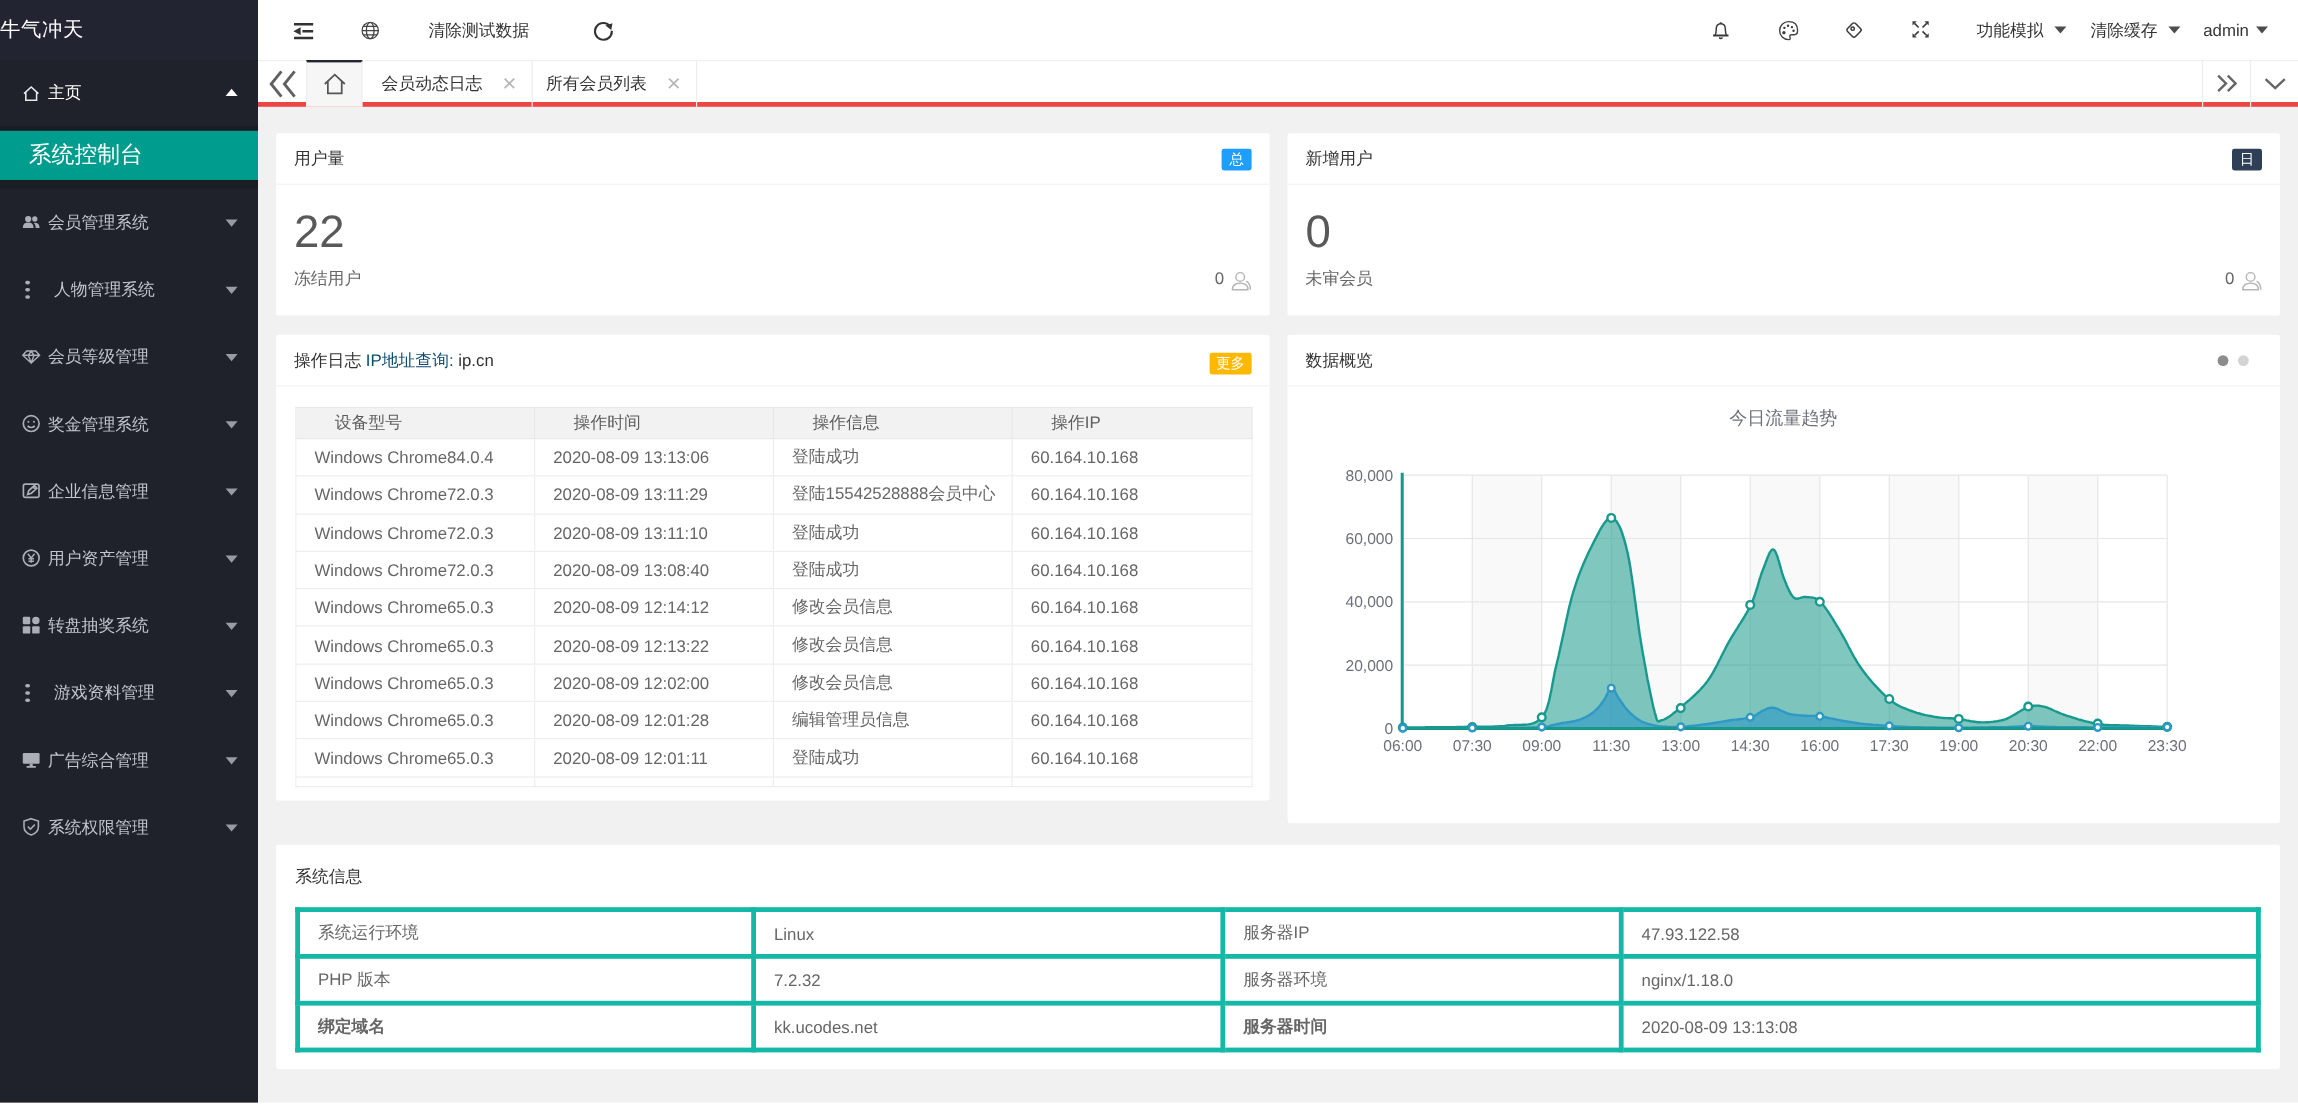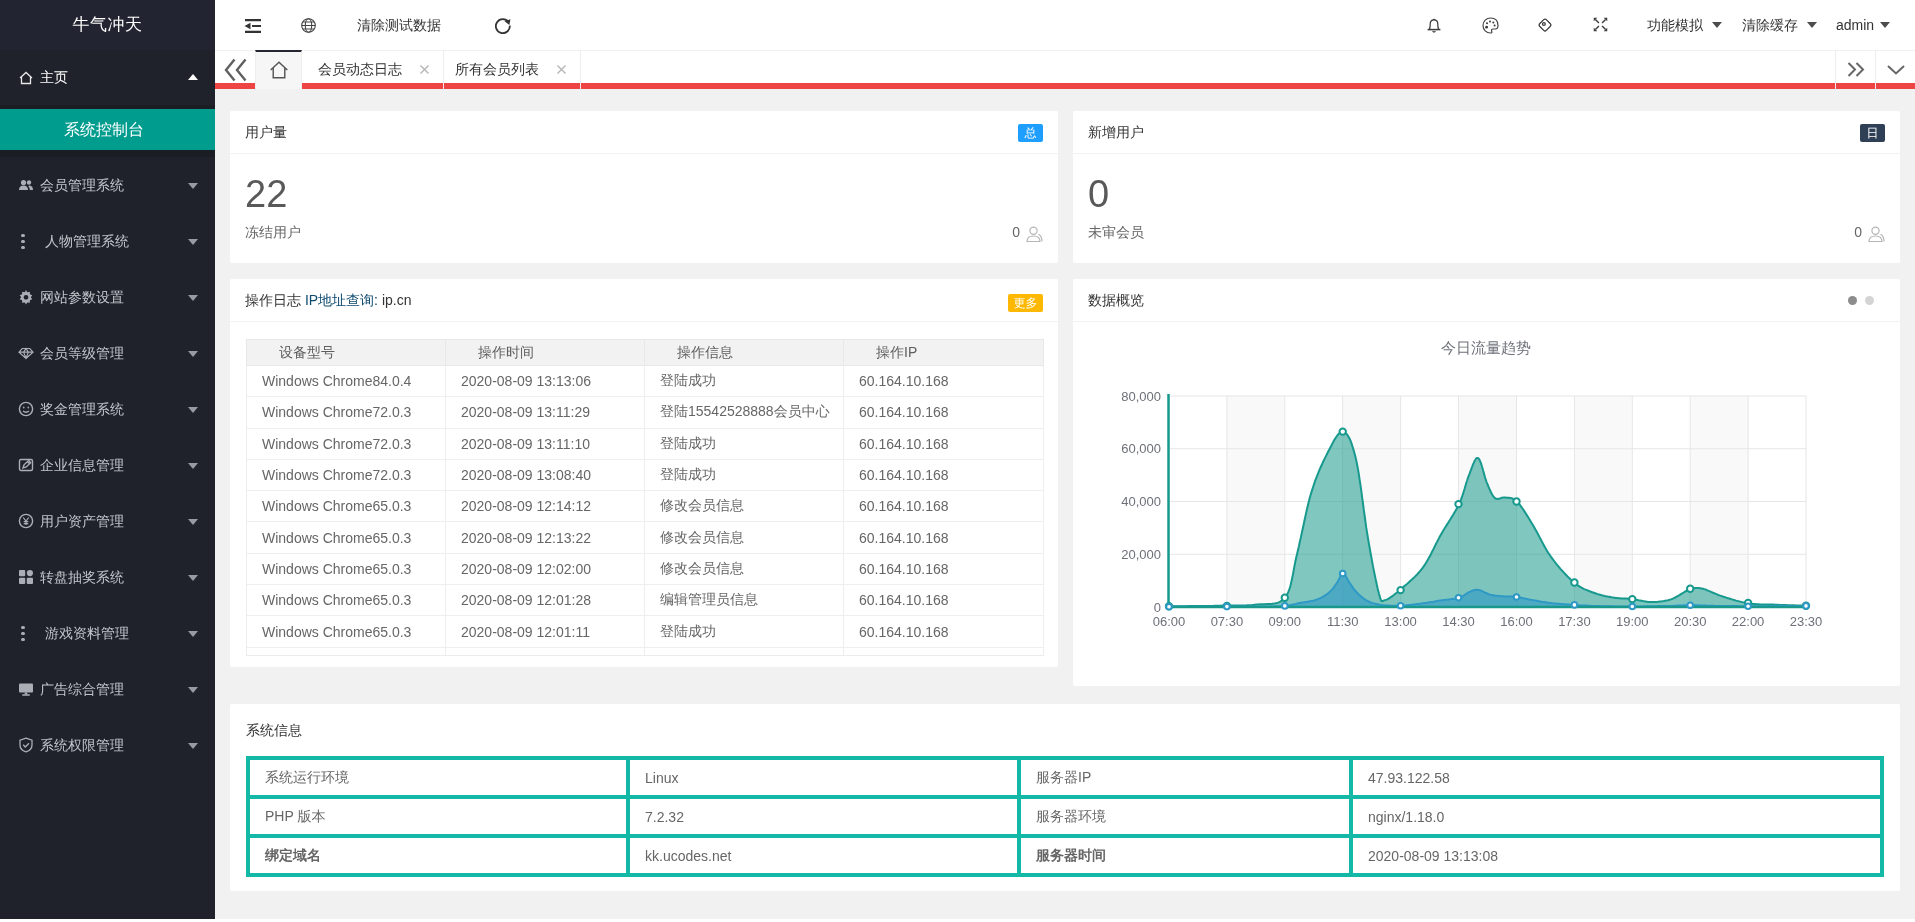--- a/index.html
+++ b/index.html
@@ -1,40 +1,40 @@
 <!DOCTYPE html>
 <html><head>
 <meta charset="utf-8">
 <style>
 *{margin:0;padding:0;box-sizing:border-box;}
 html,body{width:1915px;height:922px;overflow:hidden;}
 body{font-family:"Liberation Sans",sans-serif;background:#fff;position:relative;}
 .abs{position:absolute;}
 
 #sidebar{left:0;top:0;width:215px;height:919px;background:#1f222b;}
-#logo{height:50px;line-height:50px;text-align:center;color:#fdfdfd;font-size:17px;background:#222531;letter-spacing:0.5px;}
+#logo{height:50px;line-height:50px;color:#fdfdfd;font-size:17px;background:#222531;letter-spacing:0.5px;}
 .mi{position:relative;height:56px;line-height:56px;color:#c2c5ca;font-size:14px;}
 .mi .mico{position:absolute;left:18px;top:20px;width:16px;height:16px;}
 .mi .mtxt{position:absolute;left:40px;top:0;}
 .mi .arr{position:absolute;right:17px;top:26px;width:0;height:0;border-left:5px solid transparent;border-right:5px solid transparent;border-top:6px solid #989ba1;}
 #home-item{height:55px;line-height:55px;color:#fff;}
 #home-item .arr{border-left:5px solid transparent;border-right:5px solid transparent;border-top:none;border-bottom:6px solid #fff;top:24px;}
 #submenu{height:52px;background:#1a1d24;padding-top:4px;}
-#active-item{height:41px;line-height:41px;background:#009c8e;color:#fff;font-size:16px;padding-left:64px;}
+#active-item{height:41px;line-height:41px;background:#009c8e;color:#fff;font-size:19px;padding-left:24px;}
 .dots3{position:absolute;left:21px;top:20.5px;width:3px;height:15px;}
 .dots3 i{display:block;width:3.5px;height:3.5px;border-radius:50%;background:#abaeb5;margin-bottom:2.5px;}
 .mi svg{stroke:#abaeb5;fill:none;stroke-width:1.4;}
 .mi svg.fil{fill:#abaeb5;stroke:none;}
 
 #header{left:215px;top:0;width:1876px;height:50px;background:#fff;}
 .htxt{position:absolute;top:0;height:50px;line-height:50px;font-size:14px;color:#333;white-space:nowrap;}
 .hsvg{position:absolute;top:18px;}
 .caret{display:inline-block;width:0;height:0;border-left:5.5px solid transparent;border-right:5.5px solid transparent;border-top:6.5px solid #4d4d4d;vertical-align:middle;margin-left:9px;margin-top:-3px;}
 
-#tabbar{left:215px;top:50px;width:1700px;height:40px;background:#fff;border-bottom:7px solid #ef4444;}
+#tabbar{left:215px;top:50px;width:1700px;height:40px;background:#fff;border-bottom:5px solid #ef4444;}
 .tsep{position:absolute;top:0;width:1px;height:39px;background:#eeeeee;}
 .ttxt{position:absolute;top:0;height:39px;line-height:39px;font-size:14px;color:#333;}
 #hometab{position:absolute;left:40px;top:0;width:47px;height:39px;background:#f6f6f6;border-top:2px solid #23262e;border-left:1px solid #eee;border-right:1px solid #eee;}
 
 #content{left:215px;top:89px;width:1700px;height:830px;background:#f1f1f1;}
 .card{position:absolute;background:#fff;border-radius:2px;}
 .chead{position:absolute;left:0;top:0;right:0;height:43px;line-height:43px;border-bottom:1px solid #f2f2f2;font-size:14px;color:#333;padding-left:15px;}
 .badge{position:absolute;top:13px;width:25px;height:18px;line-height:18px;text-align:center;border-radius:2px;color:#fff;font-size:12px;}
 #strip{left:0;top:919px;width:1915px;height:3px;background:#fff;}
 table{border-collapse:collapse;}
@@ -74,27 +74,20 @@
         <span class="mtxt">会员管理系统</span>
         <span class="arr"></span>
       </div>
     <div class="mi">
         <span class="dots3">
           <i></i>
           <i></i>
           <i></i>
         </span>
         <span class="mtxt" style="left:45px">人物管理系统</span>
-        <span class="arr"></span>
-      </div>
-    <div class="mi">
-        <svg class="mico fil" viewBox="0 0 16 16">
-          <path d="M8 1 L9.2 3.2 L11.8 2.8 L11.9 5.3 L14.3 6.3 L12.8 8.3 L14.3 10.3 L11.9 11.3 L11.8 13.8 L9.2 13.4 L8 15.6 L6.8 13.4 L4.2 13.8 L4.1 11.3 L1.7 10.3 L3.2 8.3 L1.7 6.3 L4.1 5.3 L4.2 2.8 L6.8 3.2 Z M8 10.7 a2.4 2.4 0 0 0 0 -4.8 a2.4 2.4 0 0 0 0 4.8" fill-rule="evenodd"></path>
-        </svg>
-        <span class="mtxt">网站参数设置</span>
         <span class="arr"></span>
       </div>
     <div class="mi">
         <svg class="mico" viewBox="0 0 16 16">
           <path d="M4.2 3.5 h7.6 l3.2 3.6 l-7 6.4 l-7 -6.4 z M1.2 7.1 h13.6 M5.6 7.1 L8 13.2 L10.4 7.1 M5.6 7.1 L8 3.5 L10.4 7.1" stroke-width="1.2"></path>
         </svg>
         <span class="mtxt">会员等级管理</span>
         <span class="arr"></span>
       </div>
     <div class="mi">

